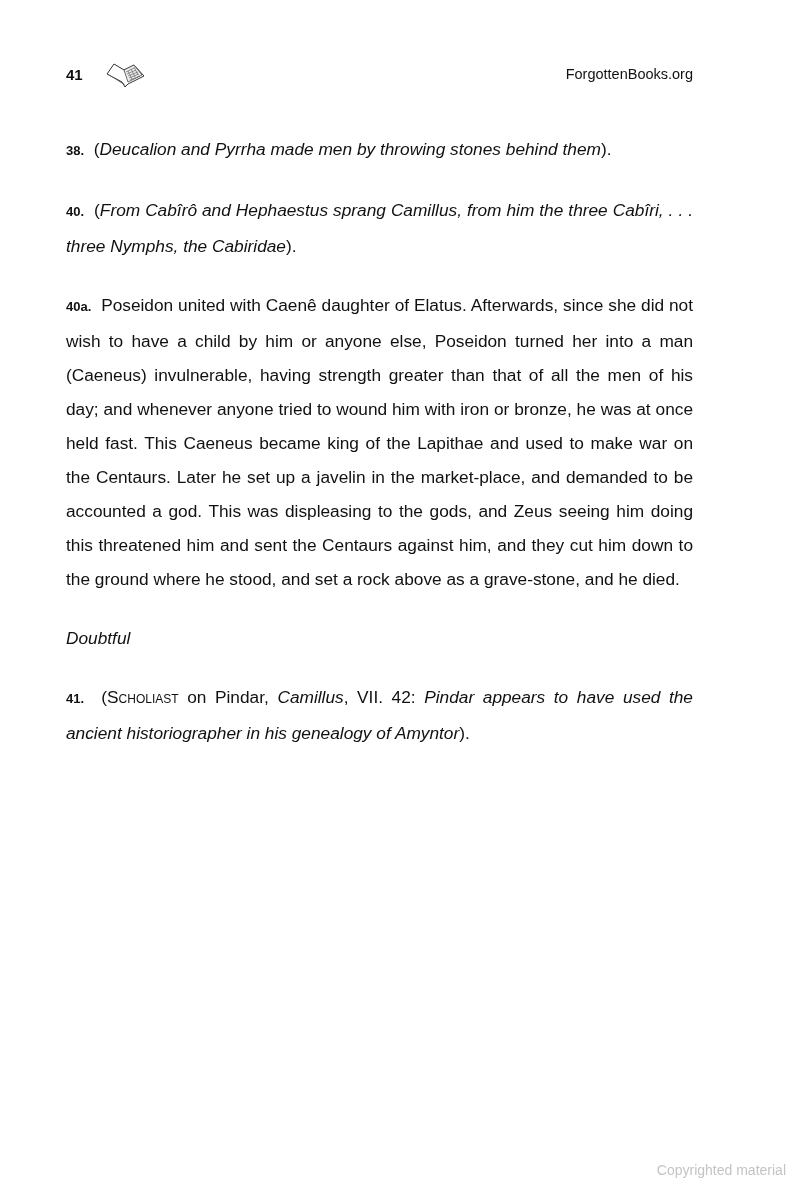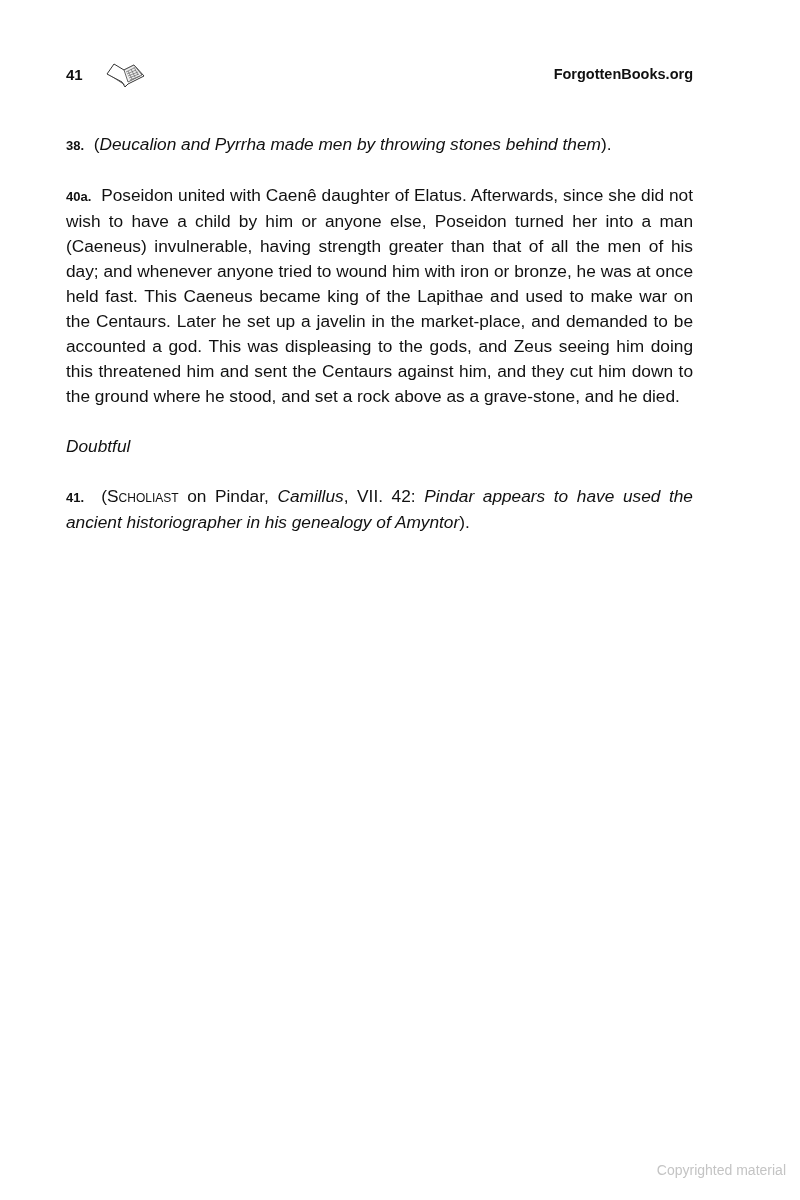--- a/index.html
+++ b/index.html
@@ -1,23 +1,23 @@
 <!DOCTYPE html>
 <html><head>
   <meta charset="utf-8">
   <style>
     html, body { margin: 0; padding: 0; background: #ffffff; }
     body { width: 800px; height: 1200px; position: relative; overflow: hidden;
            font-family: "Liberation Sans", "DejaVu Sans", sans-serif; color: #111; }
     .header { position: absolute; top: 66px; left: 66px; width: 627px; height: 24px; }
     .page-num { position: absolute; left: 0; top: 0; font-weight: bold; font-size: 15px; }
     .book-icon { position: absolute; left: 38px; top: -6px; width: 42px; height: 28px; }
-    .site { position: absolute; right: 0; top: 0; font-weight: bold; font-size: 14.5px; }
+    .site { position: absolute; right: 0; top: 0; font-weight: normal; font-size: 14.5px; }
     .content { position: absolute; top: 132px; left: 66px; width: 627px;
-               font-size: 17.3px; line-height: 25px; text-align: justify; }
+               font-size: 17.3px; line-height: 34px; text-align: justify; }
     .content p { margin: 0; }
     .gap { margin-top: 25px !important; }
     .num { font-weight: bold; font-size: 13px; }
     i { font-style: italic; }
     .sc { font-variant: small-caps; }
     .footer { position: absolute; right: 14px; top: 1162px; font-size: 14px; color: #c4c4c4; text-align: right; }
   </style>
 </head>
 <body>
 
@@ -34,20 +34,24 @@
   </span>
   <span class="site">ForgottenBooks.org</span>
 </div>
 
 <div class="content">
   <p>
     <span class="num">38.</span>&nbsp;
     <span>(</span><i>Deucalion and Pyrrha made men by throwing stones behind them</i><span>).</span>
   </p>
   <p class="gap">
+    <span class="num">40.</span>&nbsp;
+    <span>(</span><i>From Cabîrô and Hephaestus sprang Camillus, from him the three Cabîri, . . . three Nymphs, the Cabiridae</i><span>).</span>
+  </p>
+  <p class="gap">
     <span class="num">40a.</span>&nbsp;
     <span>Poseidon united with Caenê daughter of Elatus. Afterwards, since she did not wish to have a child by him or anyone else, Poseidon turned her into a man (Caeneus) invulnerable, having strength greater than that of all the men of his day; and whenever anyone tried to wound him with iron or bronze, he was at once held fast. This Caeneus became king of the Lapithae and used to make war on the Centaurs. Later he set up a javelin in the market-place, and demanded to be accounted a god. This was displeasing to the gods, and Zeus seeing him doing this threatened him and sent the Centaurs against him, and they cut him down to the ground where he stood, and set a rock above as a grave-stone, and he died.</span>
   </p>
   <p class="gap">
     <i>Doubtful</i>
   </p>
   <p class="gap">
     <span class="num">41.</span>&nbsp;
     <span>(</span><span class="sc">Scholiast</span><span> on Pindar, </span><i>Camillus</i><span>, VII. 42: </span><i>Pindar appears to have used the ancient historiographer in his genealogy of Amyntor</i><span>).</span>
   </p>

